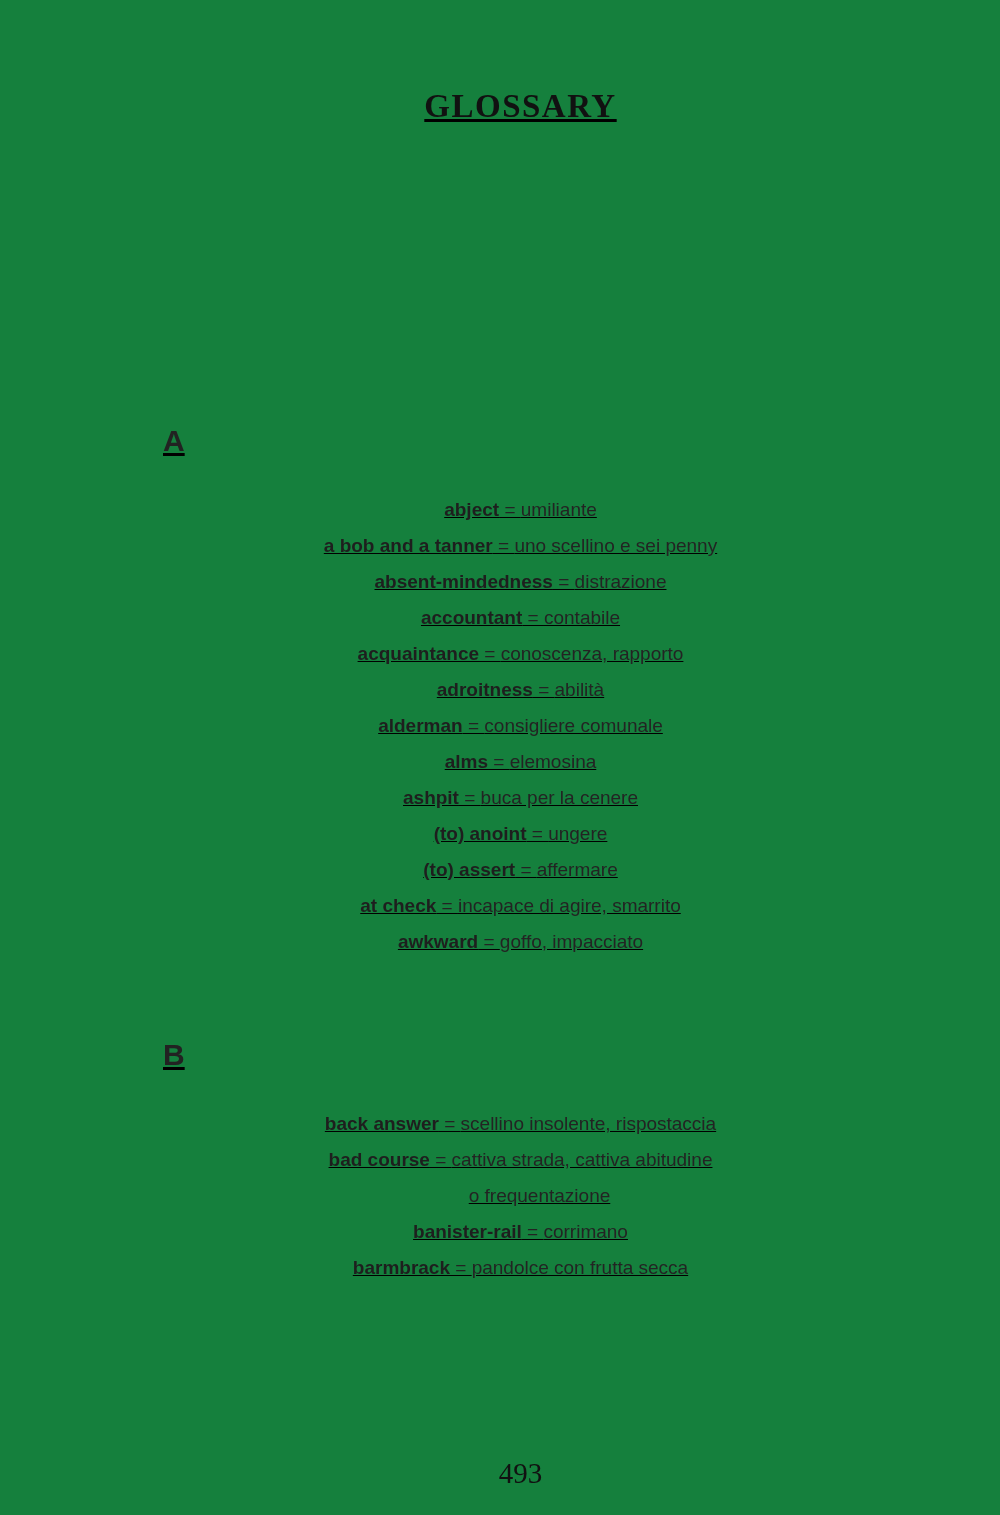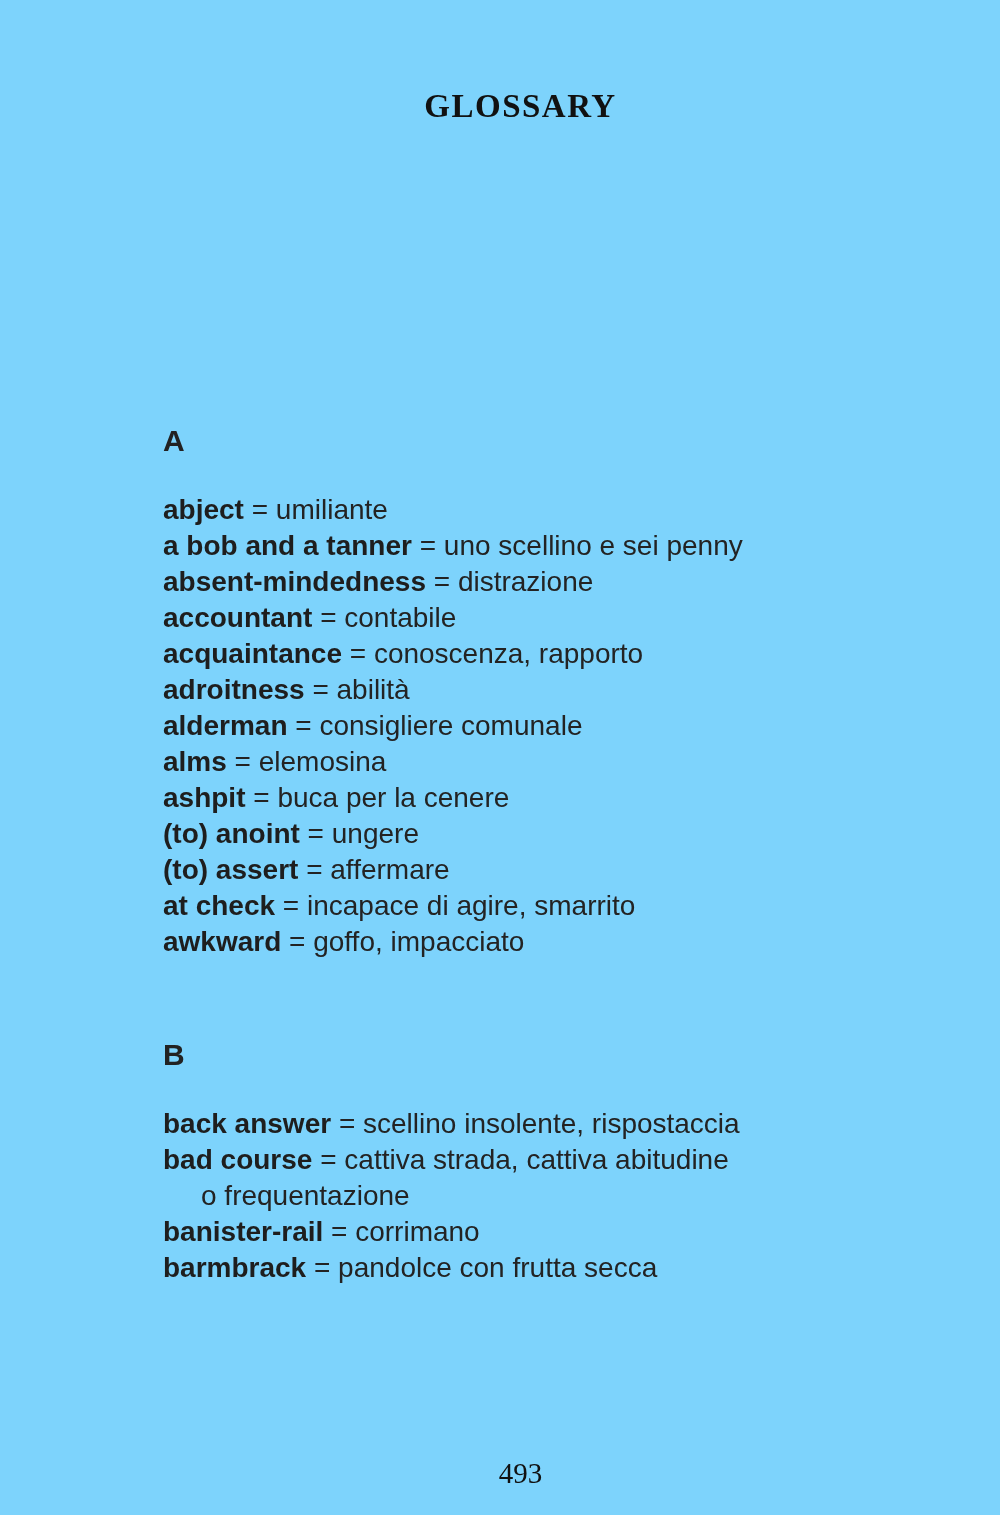--- a/index.html
+++ b/index.html
@@ -1,25 +1,26 @@
 <!DOCTYPE html>
 <html><head>
 <meta charset="utf-8">
 <style>
   * { margin: 0; padding: 0; box-sizing: border-box; }
   html, body { background: #ffffff; }
   .page {
     position: relative;
     width: 1000px;
     height: 1515px;
-    background: #7dd3fc;
+    background: #15803d;
     padding-left: 163px;
     padding-right: 122px;
     overflow: hidden;
     font-family: "Liberation Sans", "DejaVu Sans", sans-serif;
+    text-decoration: underline;
   }
   .book-title {
     margin-top: 86px;
     font-family: "Liberation Serif", "DejaVu Serif", serif;
     font-weight: 700;
     font-size: 33px;
     line-height: 40px;
     letter-spacing: 1.5px;
     text-align: center;
     color: #111111;
@@ -30,26 +31,27 @@
     font-size: 30px;
     line-height: 34px;
     color: #222222;
     margin: 78px 0 34px 0;
   }
   .glossary-content > h2.section-letter:first-child {
     margin-top: 298px;
   }
   .entries { margin: 0; }
   .entry {
-    font-size: 28px;
+    font-size: 19px;
     line-height: 36px;
     color: #232323;
     padding-left: 38px;
     text-indent: -38px;
     white-space: nowrap;
+    text-align: center;
   }
   .entry b { font-weight: 700; color: #1e1e1e; }
   .page-number {
     position: absolute;
     top: 1420px;
     left: 163px;
     right: 122px;
     text-align: center;
     font-family: "Liberation Serif", "DejaVu Serif", serif;
     font-size: 29px;

